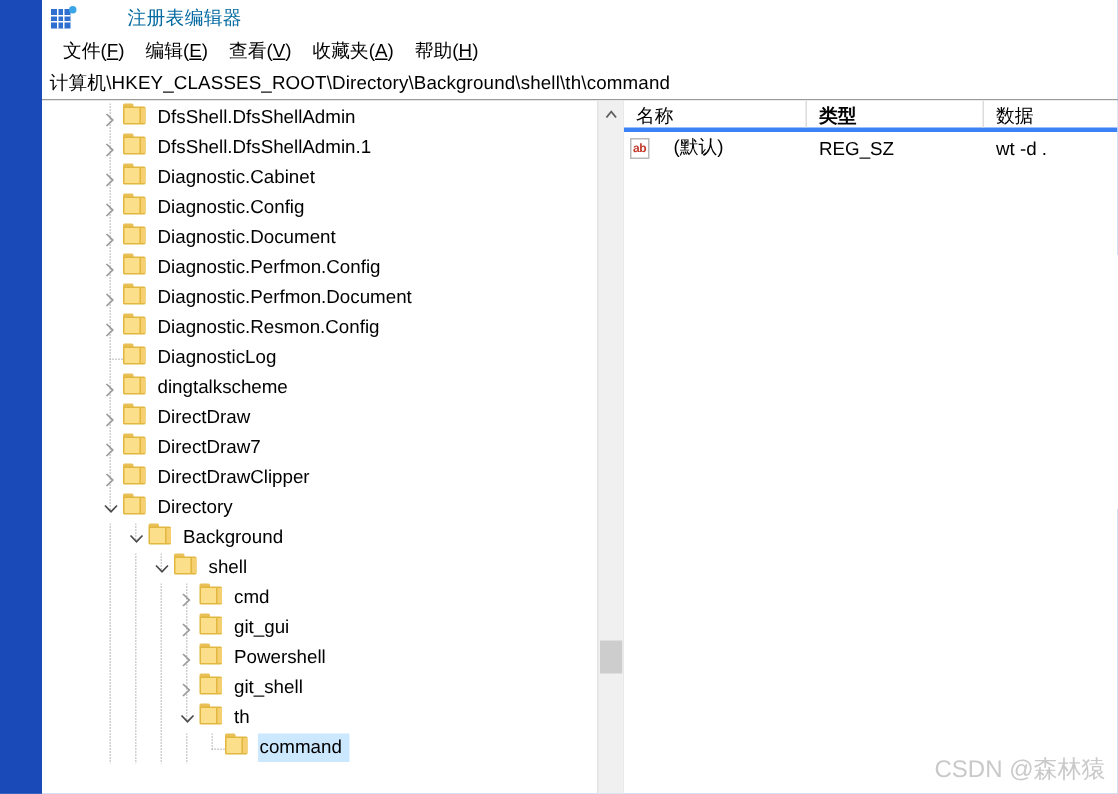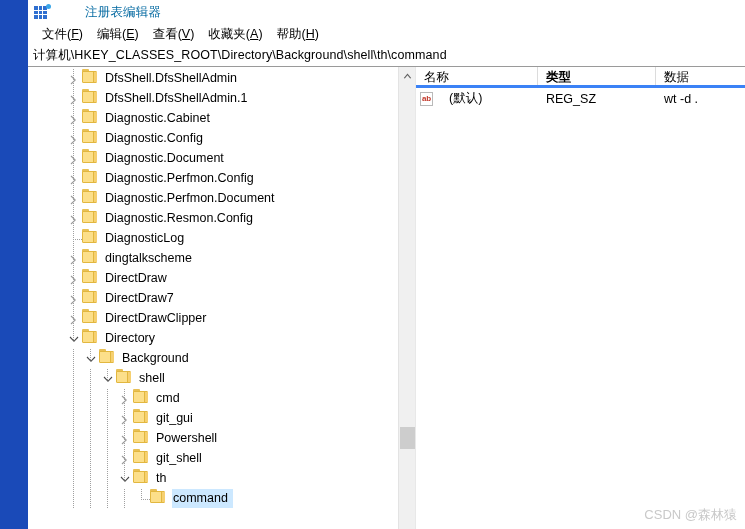--- a/index.html
+++ b/index.html
@@ -315,21 +315,21 @@
     font-family: "Liberation Sans", sans-serif;
     line-height: 11px;
     letter-spacing: -0.3px;
   }
 
   
   #watermark {
     position: absolute;
     right: 8px;
     bottom: 5px;
-    font-size: 13px;
+    font-size: 16px;
     color: #c9c9c9;
     white-space: nowrap;
     pointer-events: none;
     text-align: center;
   }
 </style>
 </head>
 <body>
 
 <div id="desktop-bg"></div>

